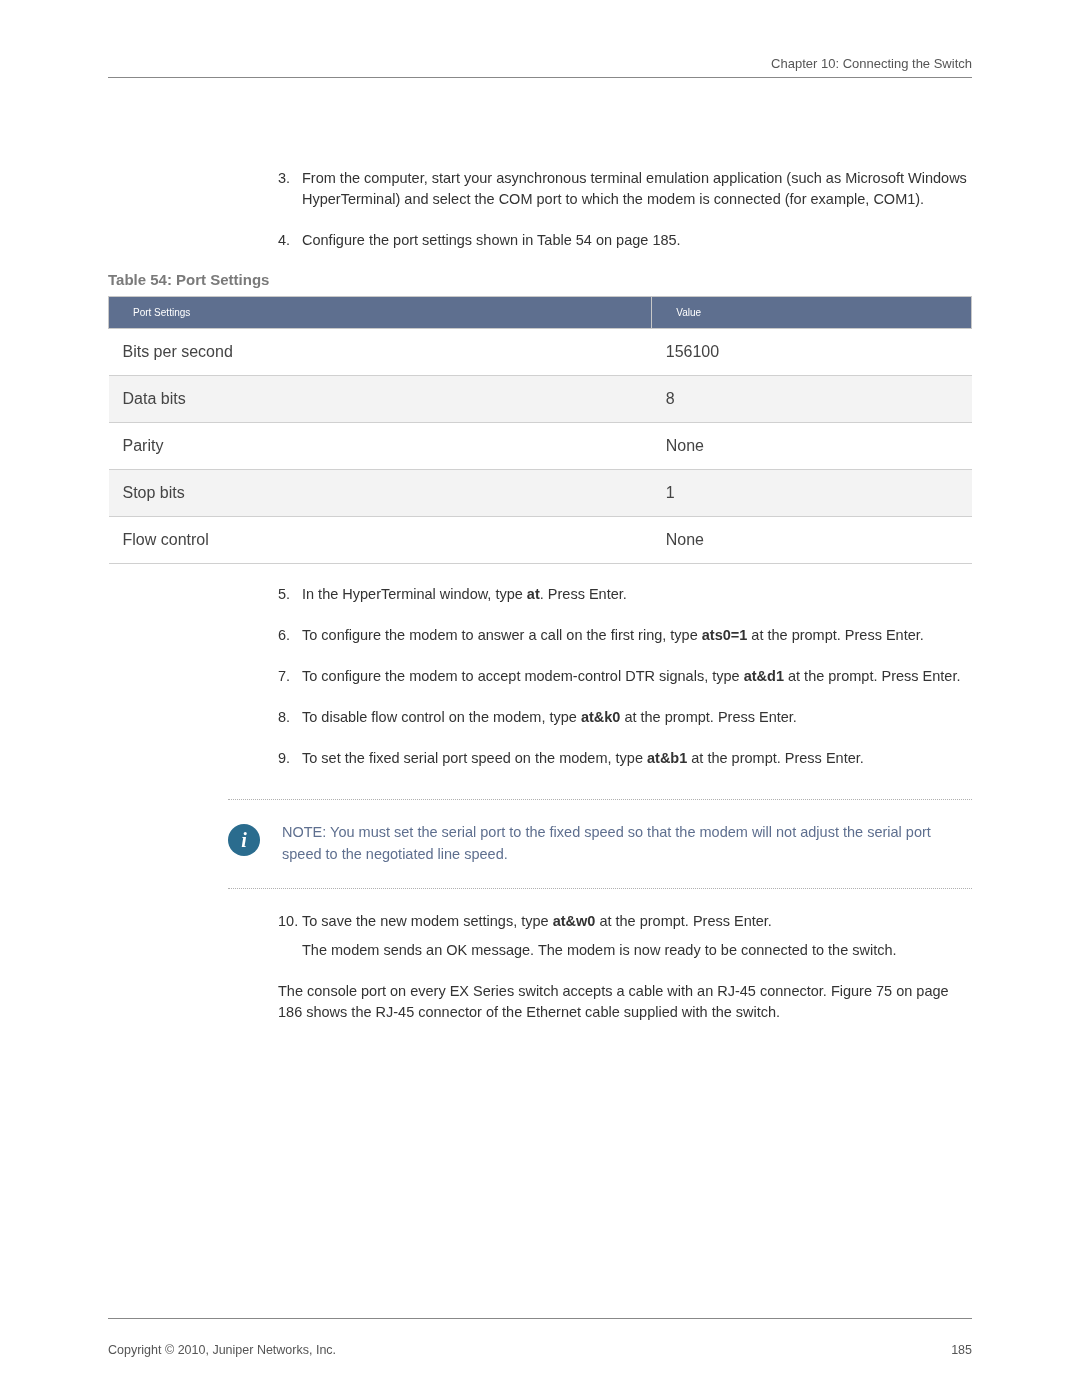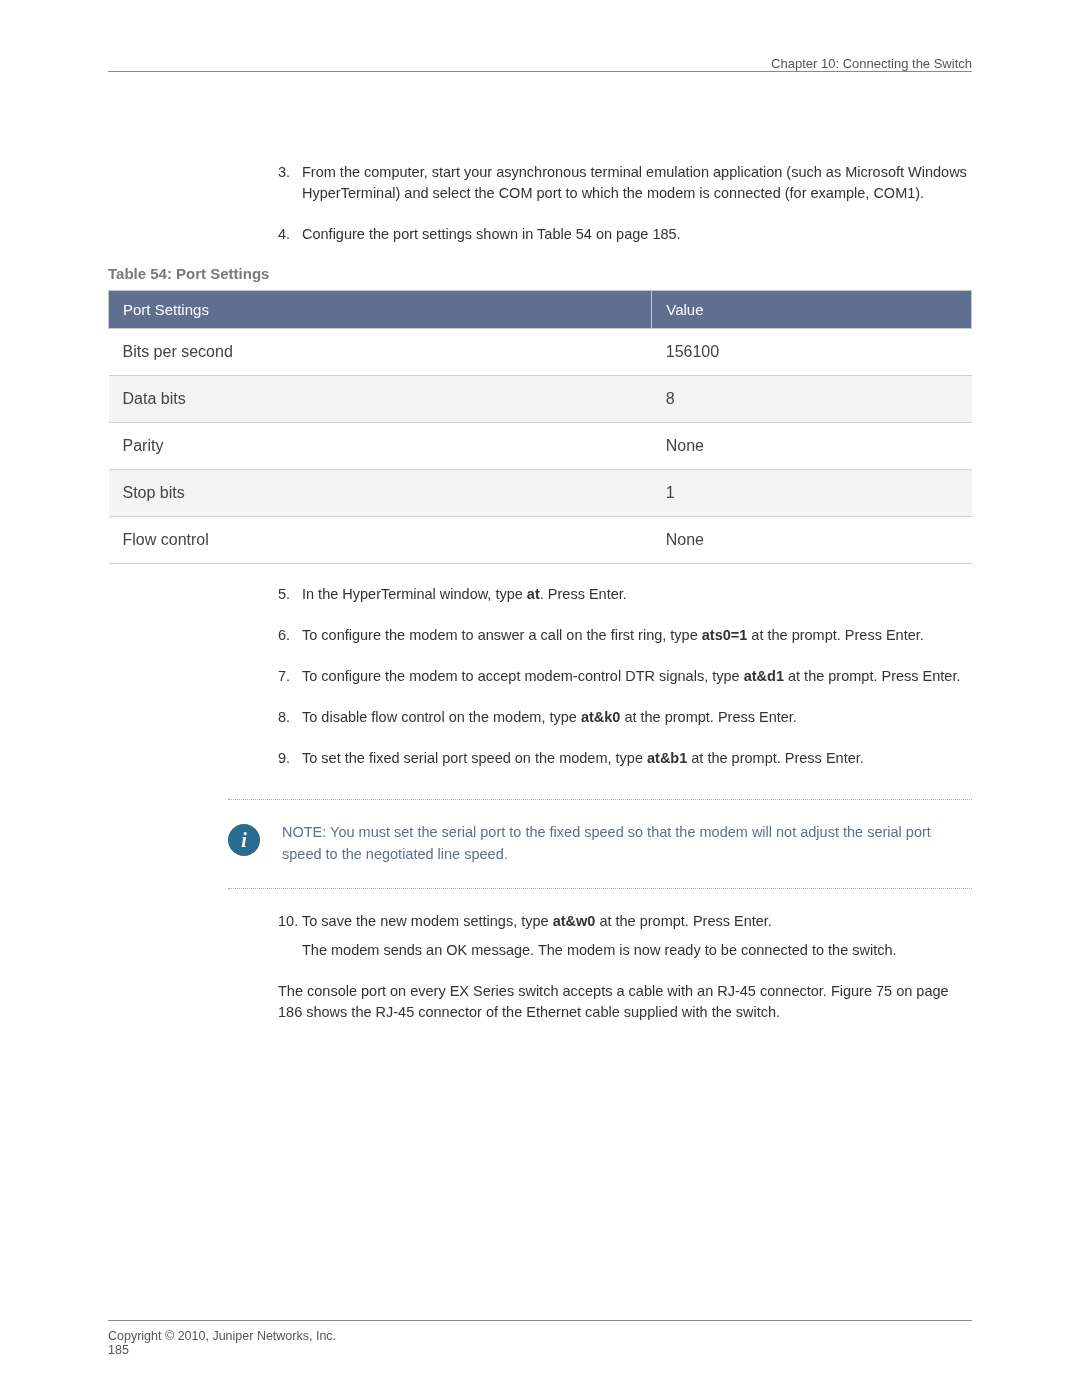--- a/index.html
+++ b/index.html
@@ -12,20 +12,21 @@
     position: relative;
   }
   .page {
     padding: 56px 108px 40px 108px;
     display: flex;
     flex-direction: column;
     height: 100%;
   }
   .header-line {
     border-bottom: 1px solid #888;
+    padding-bottom: 6px;
     text-align: right;
     font-size: 13px;
     color: #555;
     margin-bottom: 90px;
   }
   .content { flex: 1; }
   .ol-item {
     display: flex;
     margin-bottom: 12px;
     font-size: 14.5px;
@@ -50,22 +51,22 @@
   .port-table {
     width: 100%;
     border-collapse: collapse;
     margin-bottom: 20px;
   }
   .port-table th {
     background: #5e6f8f;
     color: #fff;
     text-align: left;
     font-weight: 400;
-    font-size: 15px;
-    padding: 10px 14px;
+    font-size: 10px;
+    padding: 10px 24px;
     border: 1px solid #c8c8c8;
   }
   .port-table td {
     padding: 14px 14px;
     font-size: 16px;
     border-bottom: 1px solid #d0d0d0;
     color: #444;
   }
   .port-table tr.alt td { background: #f3f3f3; }
   .port-table tr td { background: #fff; }
@@ -106,26 +107,25 @@
     margin: 28px 0 14px 0;
   }
   .body-para {
     font-size: 14.5px;
     line-height: 1.45;
     margin-left: 170px;
     margin-bottom: 12px;
   }
   .footer-line {
     border-top: 1px solid #888;
-    padding-top: 8px;
+    padding-top: 24px;
     display: flex;
     justify-content: space-between;
     font-size: 12.5px;
     color: #555;
-    flex-direction: column;
   }
   b.cmd { font-weight: bold; }
 </style>
 </head>
 <body>
 
 <div class="page">
   <div class="header-line">Chapter 10: Connecting the Switch</div>
 
   <div class="content">

